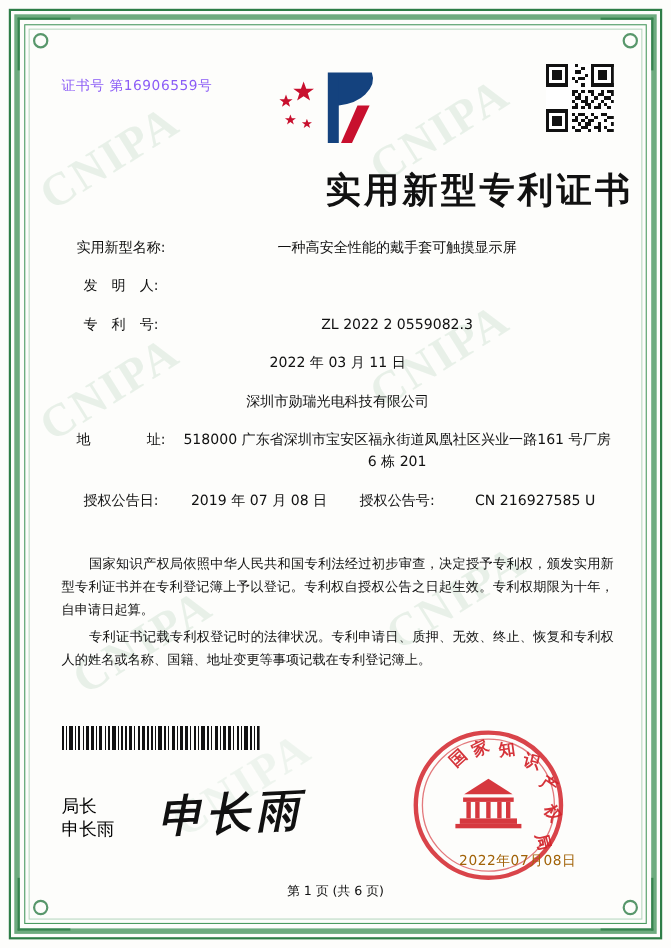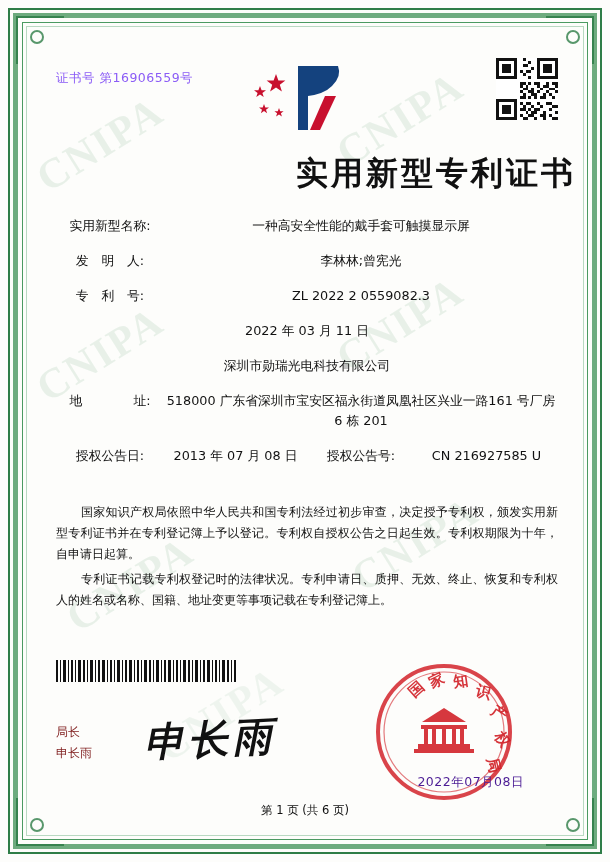--- a/index.html
+++ b/index.html
@@ -174,23 +174,23 @@
     position: absolute;
     left: 22px; top: 626px;
     height: 22px;
     width: 180px;
   }
 
   
   .sign-label {
     position: absolute;
     left: 22px; top: 688px;
-    font-size: 12px;
+    font-size: 16px;
     line-height: 21px;
-    color: #7f1d1d;
+    color: #000000;
   }
   .signature {
     position: absolute;
     left: 110px; top: 678px;
     font-family: "Liberation Serif", "DejaVu Serif", serif;
     font-size: 40px;
     font-style: italic;
     font-weight: bold;
     color: #111;
     letter-spacing: 4px;
@@ -200,21 +200,21 @@
   
   .seal {
     position: absolute;
     right: 62px; top: 628px;
     width: 140px; height: 140px;
   }
   .seal-date {
     position: absolute;
     right: 52px; top: 740px;
     font-size: 12.5px;
-    color: #4c1d95;
+    color: #a16207;
     letter-spacing: .5px;
   }
 
   .footer {
     position: absolute;
     left: 0; right: 0; bottom: 10px;
     text-align: center;
     font-size: 11.5px;
     color: #111;
   }
@@ -351,21 +351,20 @@
 
     <div class="fields">
 
       <div class="row">
         <div class="label">实用新型名称:</div>
         <div class="value">一种高安全性能的戴手套可触摸显示屏</div>
       </div>
 
       <div class="row">
         <div class="label">发　明　人:</div>
-        <div class="value">李林林;曾宪光</div>
       </div>
 
       <div class="row">
         <div class="label">专　利　号:</div>
         <div class="value">ZL 2022 2 0559082.3</div>
       </div>
 
       <div class="row">
         <div class="value">2022 年 03 月 11 日</div>
       </div>
@@ -375,21 +374,21 @@
       </div>
 
       <div class="row">
         <div class="label">地　　　　址:</div>
         <div class="value">518000 广东省深圳市宝安区福永街道凤凰社区兴业一路161 号厂房 6 栋 201</div>
       </div>
 
       <div class="row two">
         <div class="half">
           <div class="label">授权公告日:</div>
-          <div class="value">2013 年 07 月 08 日</div>
+          <div class="value">2019 年 07 月 08 日</div>
         </div>
         <div class="half">
           <div class="label">授权公告号:</div>
           <div class="value">CN 216927585 U</div>
         </div>
       </div>
 
     </div>
 
     <div class="para-wrap">

